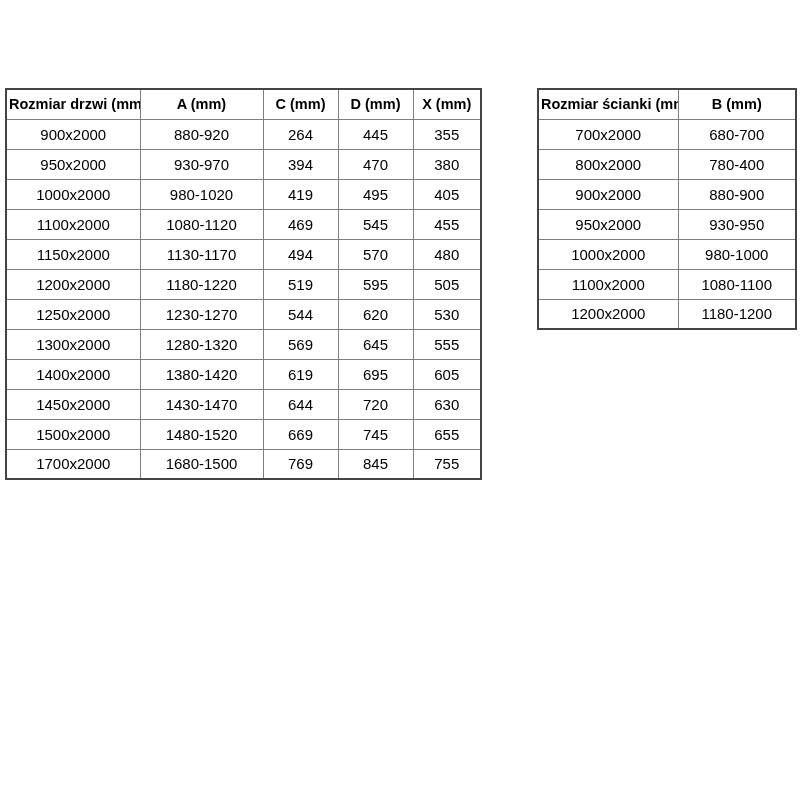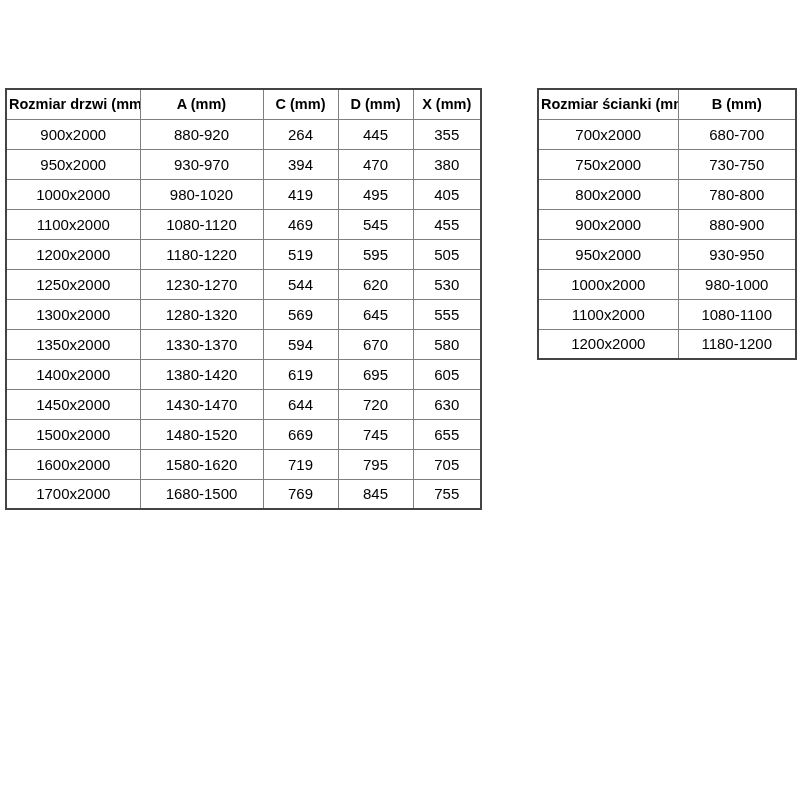--- a/index.html
+++ b/index.html
@@ -100,20 +100,27 @@
           <td>405</td>
         </tr>
         <tr>
           <td>1100x2000</td>
           <td>1080-1120</td>
           <td>469</td>
           <td>545</td>
           <td>455</td>
         </tr>
         <tr>
+          <td>1150x2000</td>
+          <td>1130-1170</td>
+          <td>494</td>
+          <td>570</td>
+          <td>480</td>
+        </tr>
+        <tr>
           <td>1200x2000</td>
           <td>1180-1220</td>
           <td>519</td>
           <td>595</td>
           <td>505</td>
         </tr>
         <tr>
           <td>1250x2000</td>
           <td>1230-1270</td>
           <td>544</td>
@@ -121,53 +128,39 @@
           <td>530</td>
         </tr>
         <tr>
           <td>1300x2000</td>
           <td>1280-1320</td>
           <td>569</td>
           <td>645</td>
           <td>555</td>
         </tr>
         <tr>
-          <td>1350x2000</td>
-          <td>1330-1370</td>
-          <td>594</td>
-          <td>670</td>
-          <td>580</td>
-        </tr>
-        <tr>
           <td>1400x2000</td>
           <td>1380-1420</td>
           <td>619</td>
           <td>695</td>
           <td>605</td>
         </tr>
         <tr>
           <td>1450x2000</td>
           <td>1430-1470</td>
           <td>644</td>
           <td>720</td>
           <td>630</td>
         </tr>
         <tr>
           <td>1500x2000</td>
           <td>1480-1520</td>
           <td>669</td>
           <td>745</td>
           <td>655</td>
-        </tr>
-        <tr>
-          <td>1600x2000</td>
-          <td>1580-1620</td>
-          <td>719</td>
-          <td>795</td>
-          <td>705</td>
         </tr>
         <tr>
           <td>1700x2000</td>
           <td>1680-1500</td>
           <td>769</td>
           <td>845</td>
           <td>755</td>
         </tr>
       </tbody>
   </table>
@@ -182,26 +175,22 @@
           <th>Rozmiar ścianki (mm)</th>
           <th>B (mm)</th>
         </tr>
     </thead>
     <tbody>
         <tr>
           <td>700x2000</td>
           <td>680-700</td>
         </tr>
         <tr>
-          <td>750x2000</td>
-          <td>730-750</td>
-        </tr>
-        <tr>
           <td>800x2000</td>
-          <td>780-800</td>
+          <td>780-400</td>
         </tr>
         <tr>
           <td>900x2000</td>
           <td>880-900</td>
         </tr>
         <tr>
           <td>950x2000</td>
           <td>930-950</td>
         </tr>
         <tr>

